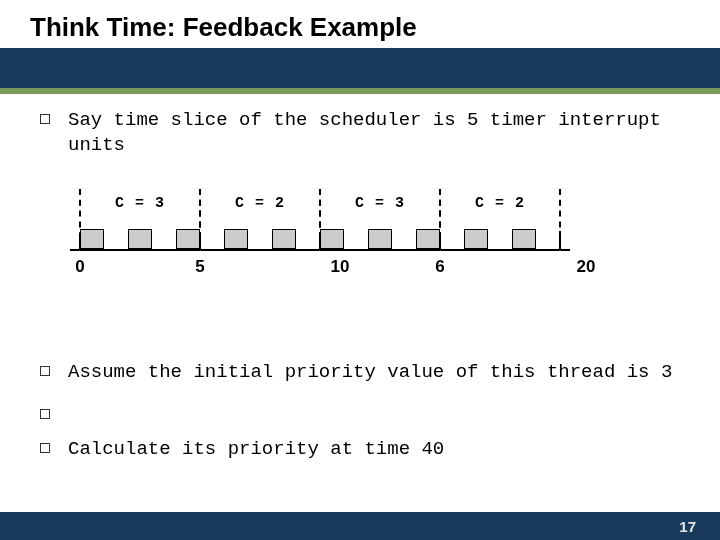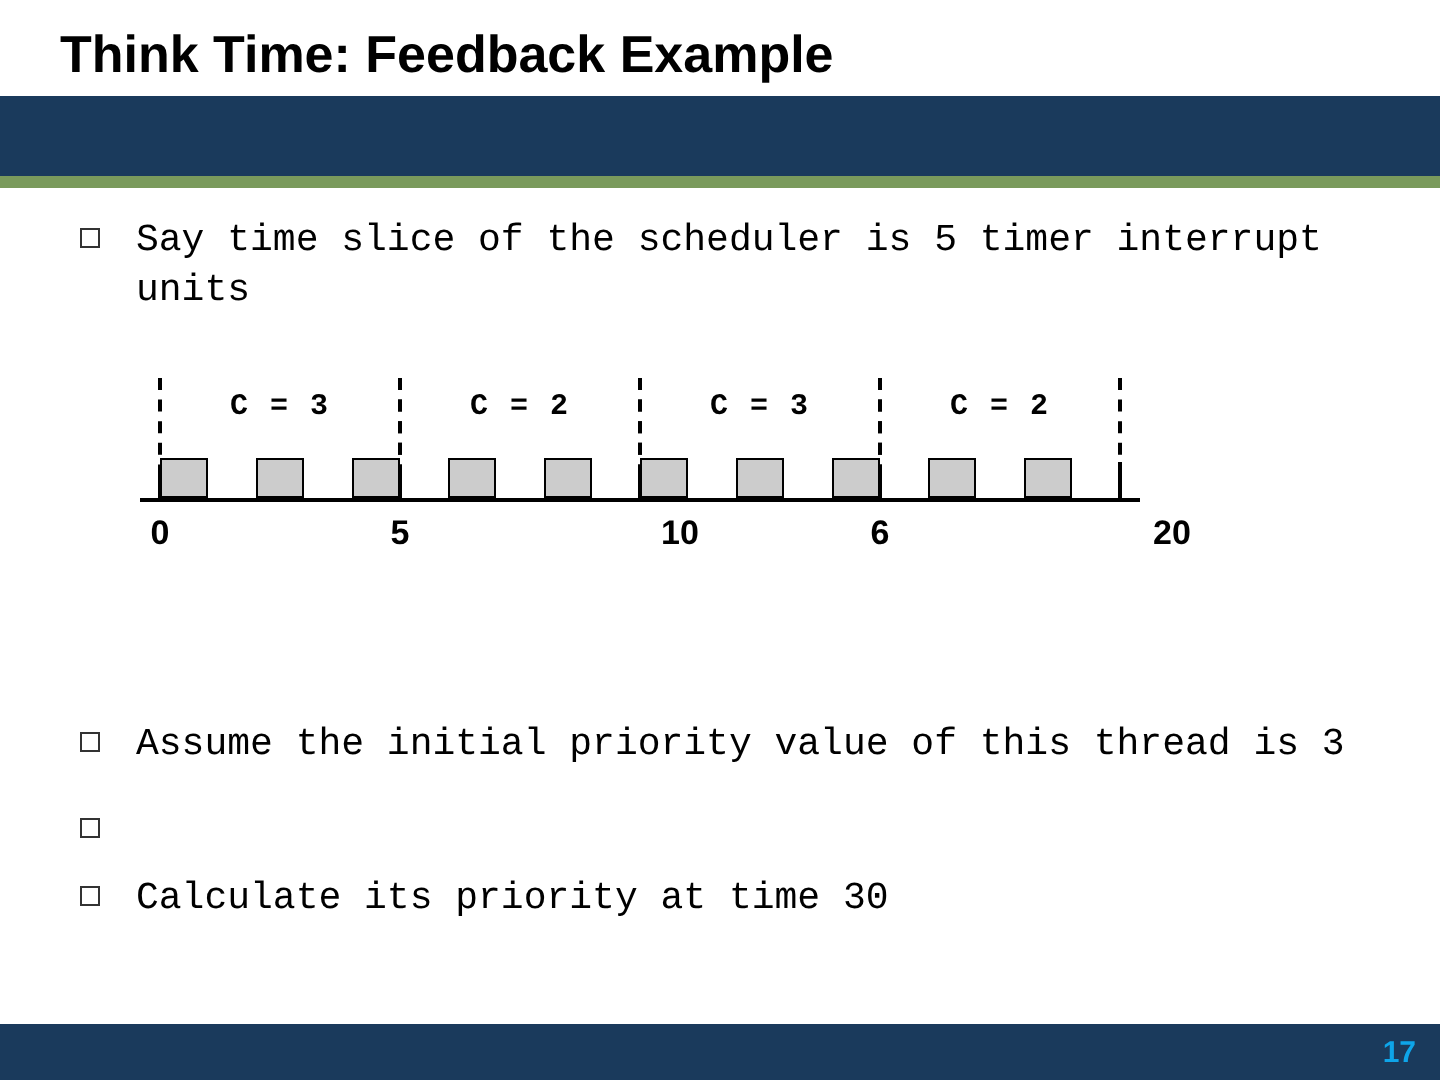--- a/index.html
+++ b/index.html
@@ -118,22 +118,22 @@
     position: absolute;
     bottom: 0;
     left: 0;
     width: 720px;
     height: 28px;
     background: #1a3a5c;
   }
   .page-num {
     position: absolute;
     bottom: 5px;
-    right: 12px;
-    color: #0ea5e9;
+    right: 24px;
+    color: #e5e5e5;
     font-size: 15px;
     font-weight: bold;
   }
   .lower-bullets {
     position: absolute;
     top: 360px;
     left: 40px;
     width: 640px;
   }
 </style>
@@ -191,19 +191,19 @@
 <div class="lower-bullets">
   <div class="bullet-row tight">
     <div class="bullet-icon"></div>
     <div class="bullet-text">Assume the initial priority value of this thread is 3</div>
   </div>
   <div class="bullet-row tight">
     <div class="bullet-icon"></div>
   </div>
   <div class="bullet-row tight">
     <div class="bullet-icon"></div>
-    <div class="bullet-text">Calculate its priority at time 30</div>
+    <div class="bullet-text">Calculate its priority at time 40</div>
   </div>
 </div>
 
 <div class="footer-band">
   <div class="page-num">17</div>
 </div>
 
 </body></html>

